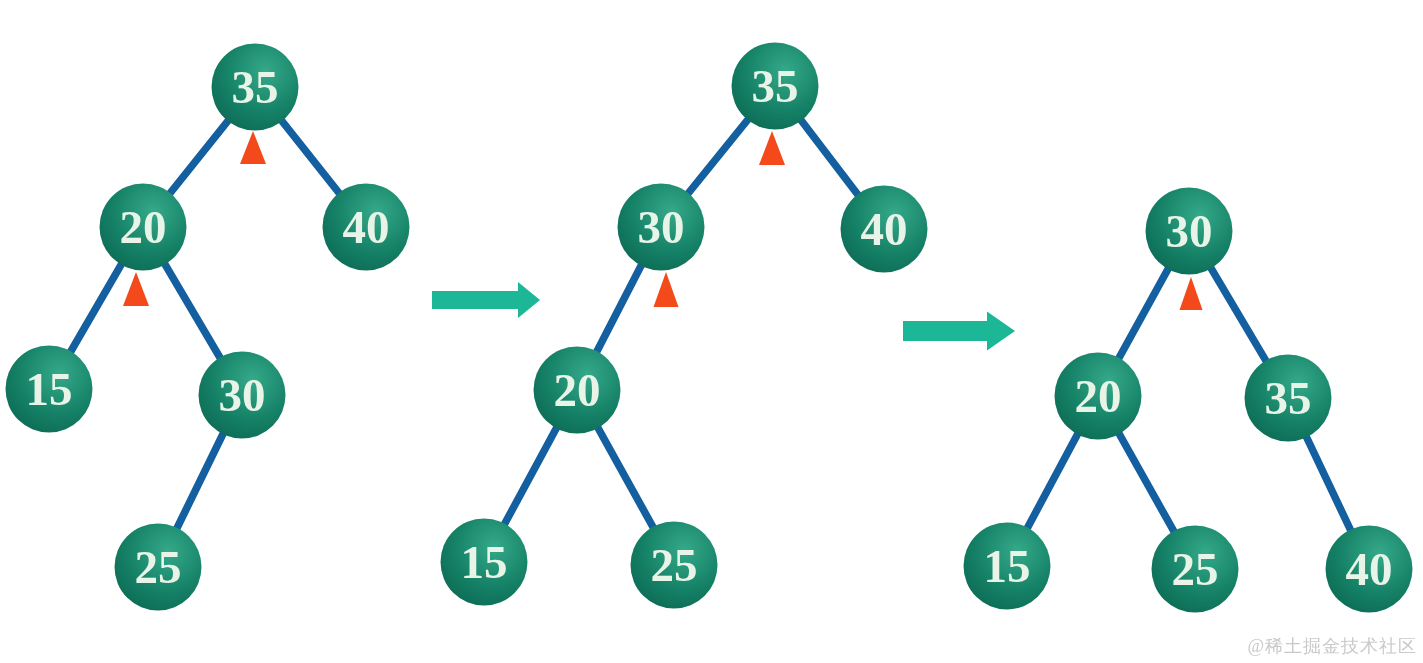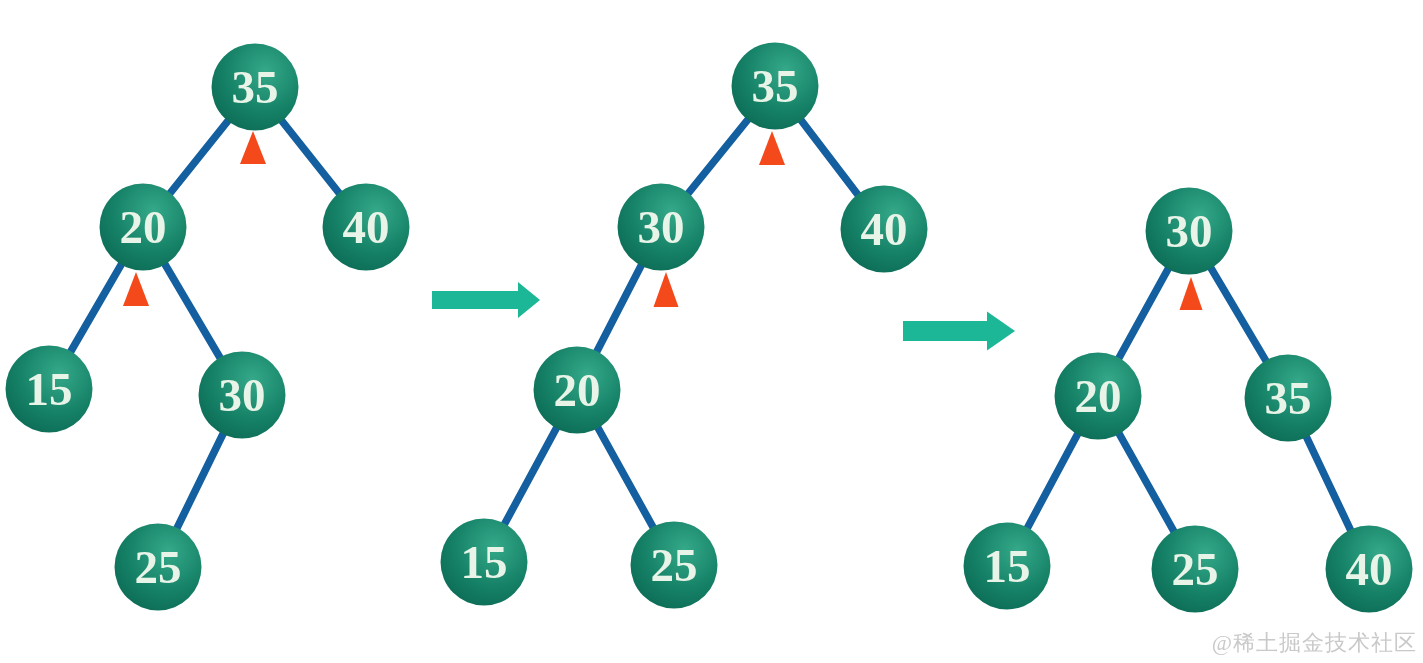--- a/index.html
+++ b/index.html
@@ -22,21 +22,21 @@
     display: block;
   }
   .node-label {
     font-family: "Liberation Serif", serif;
     font-weight: bold;
   }
   .watermark {
     position: absolute;
     right: 6px;
     bottom: 5px;
-    font-size: 22px;
+    font-size: 18px;
     letter-spacing: 1px;
     font-family: "Liberation Serif", serif;
     user-select: none;
   }
 </style>
 </head>
 <body>
 
 <div class="stage">
   <svg id="diagram-svg" width="1423" height="663" viewBox="0 0 1423 663" style="background: rgb(255, 255, 255);">

